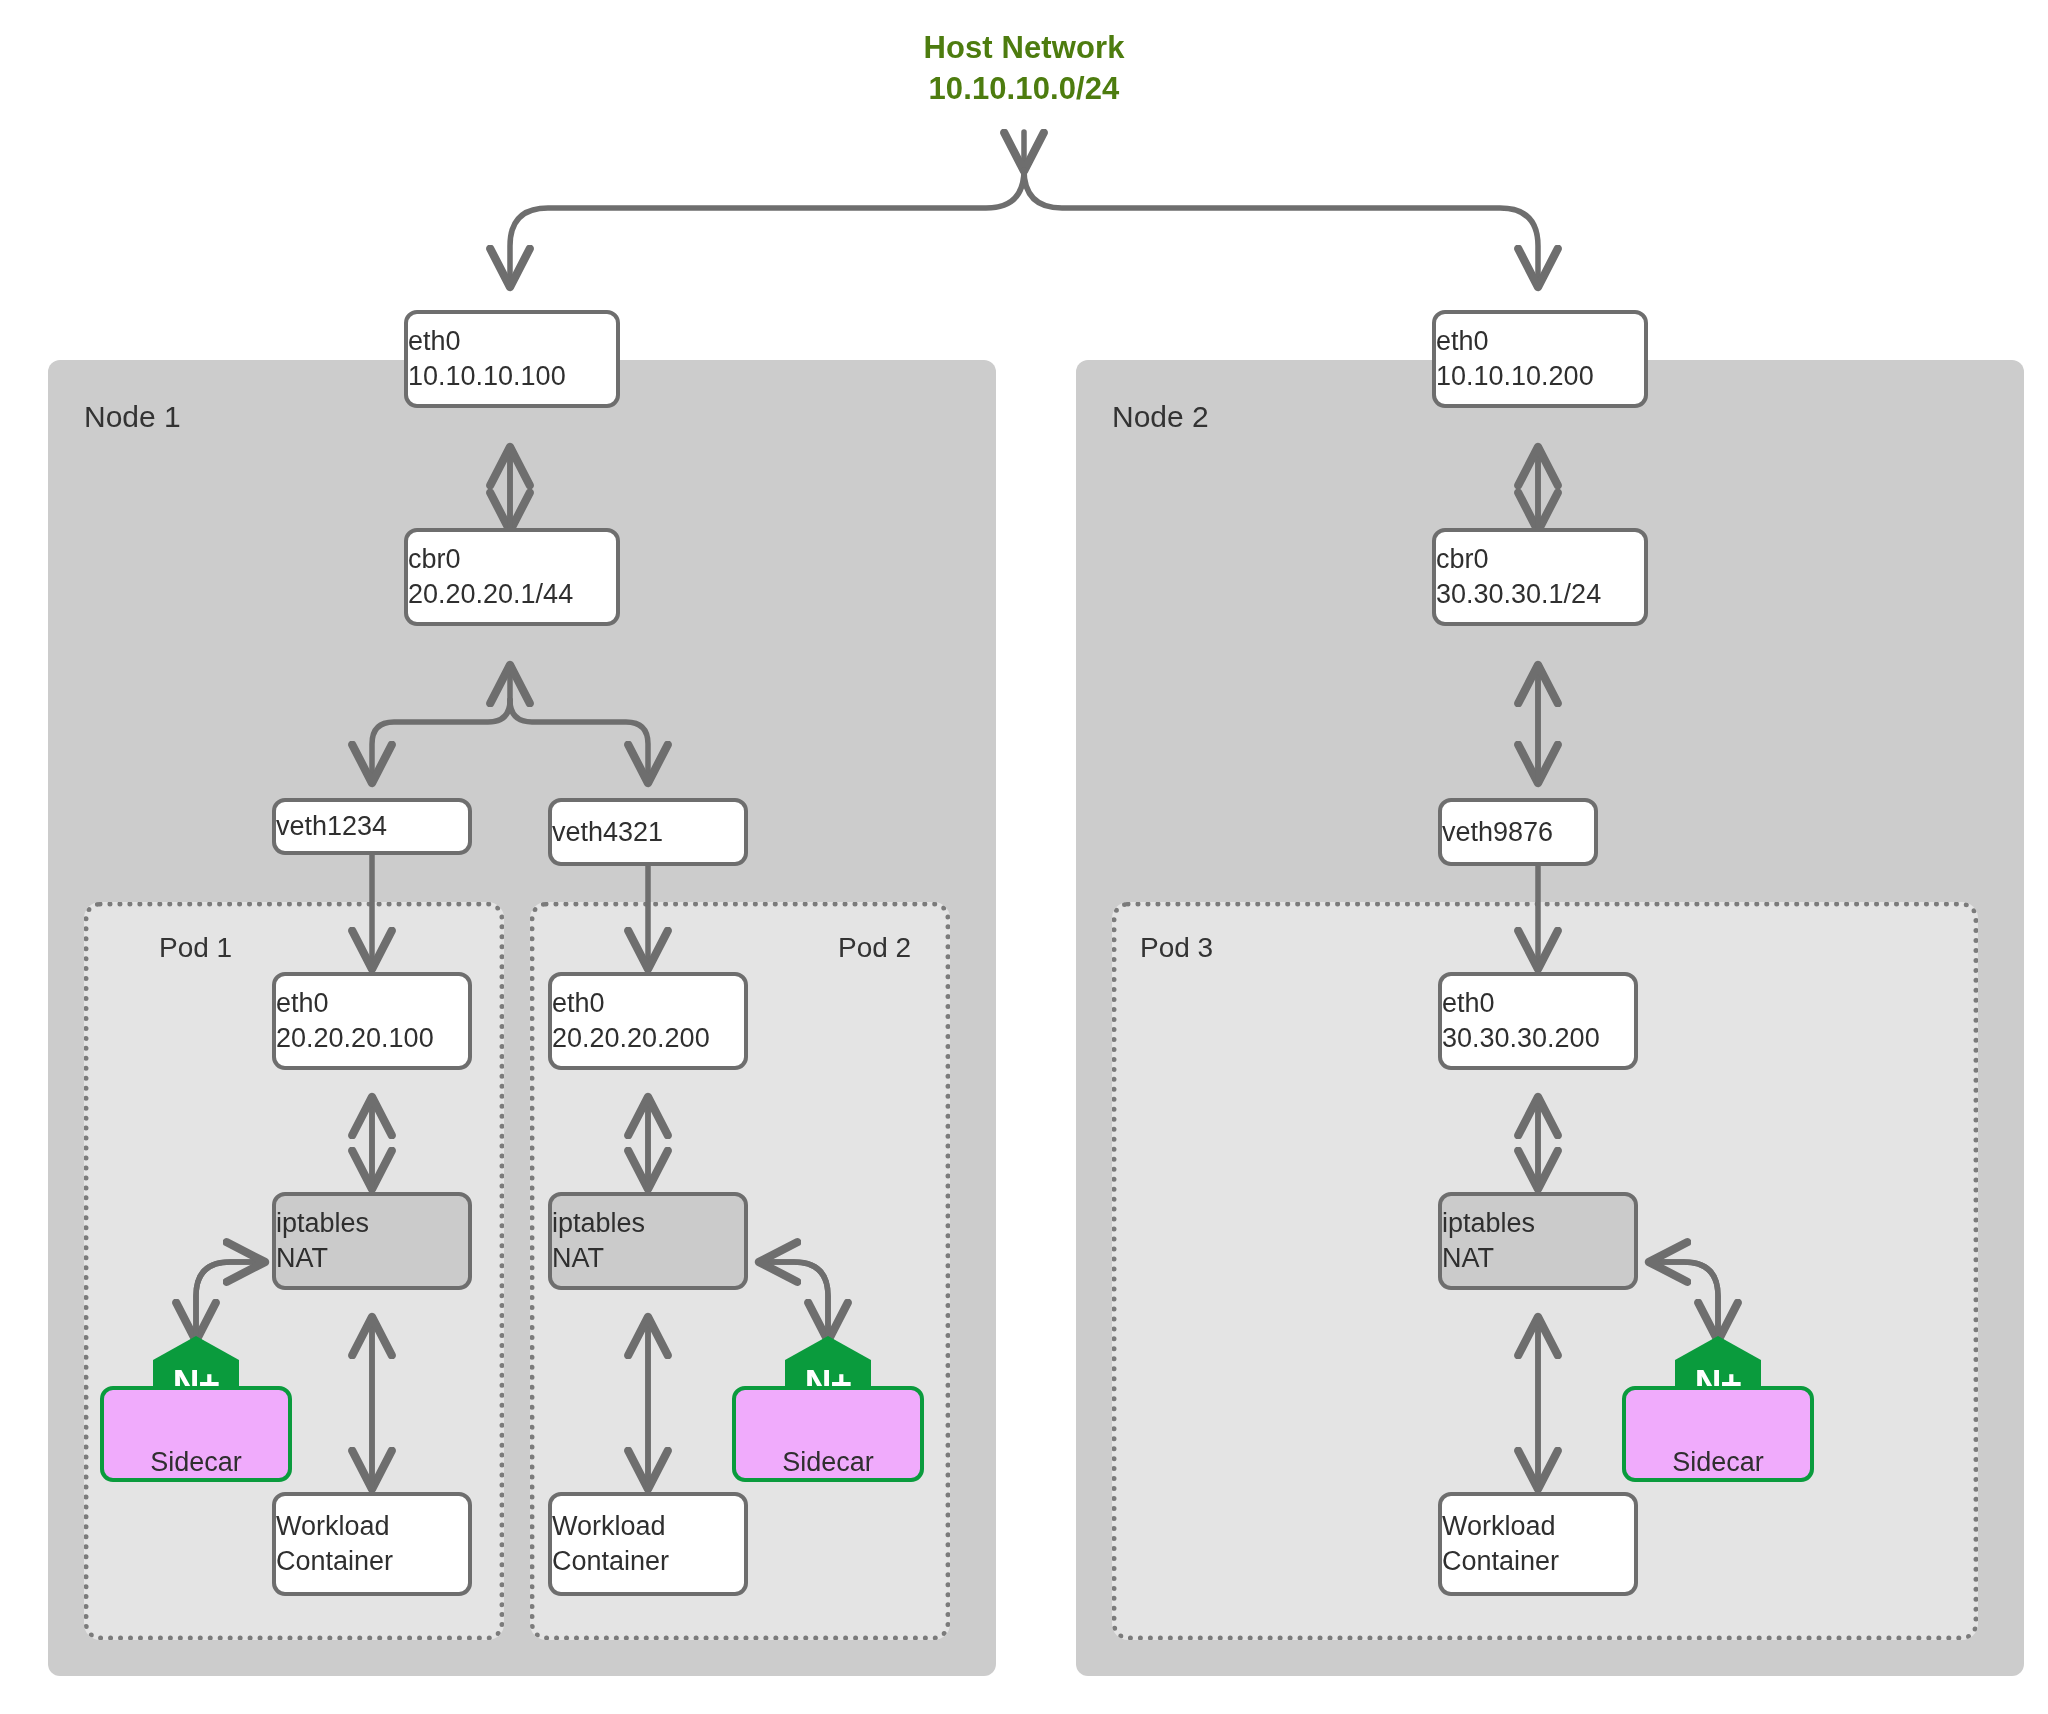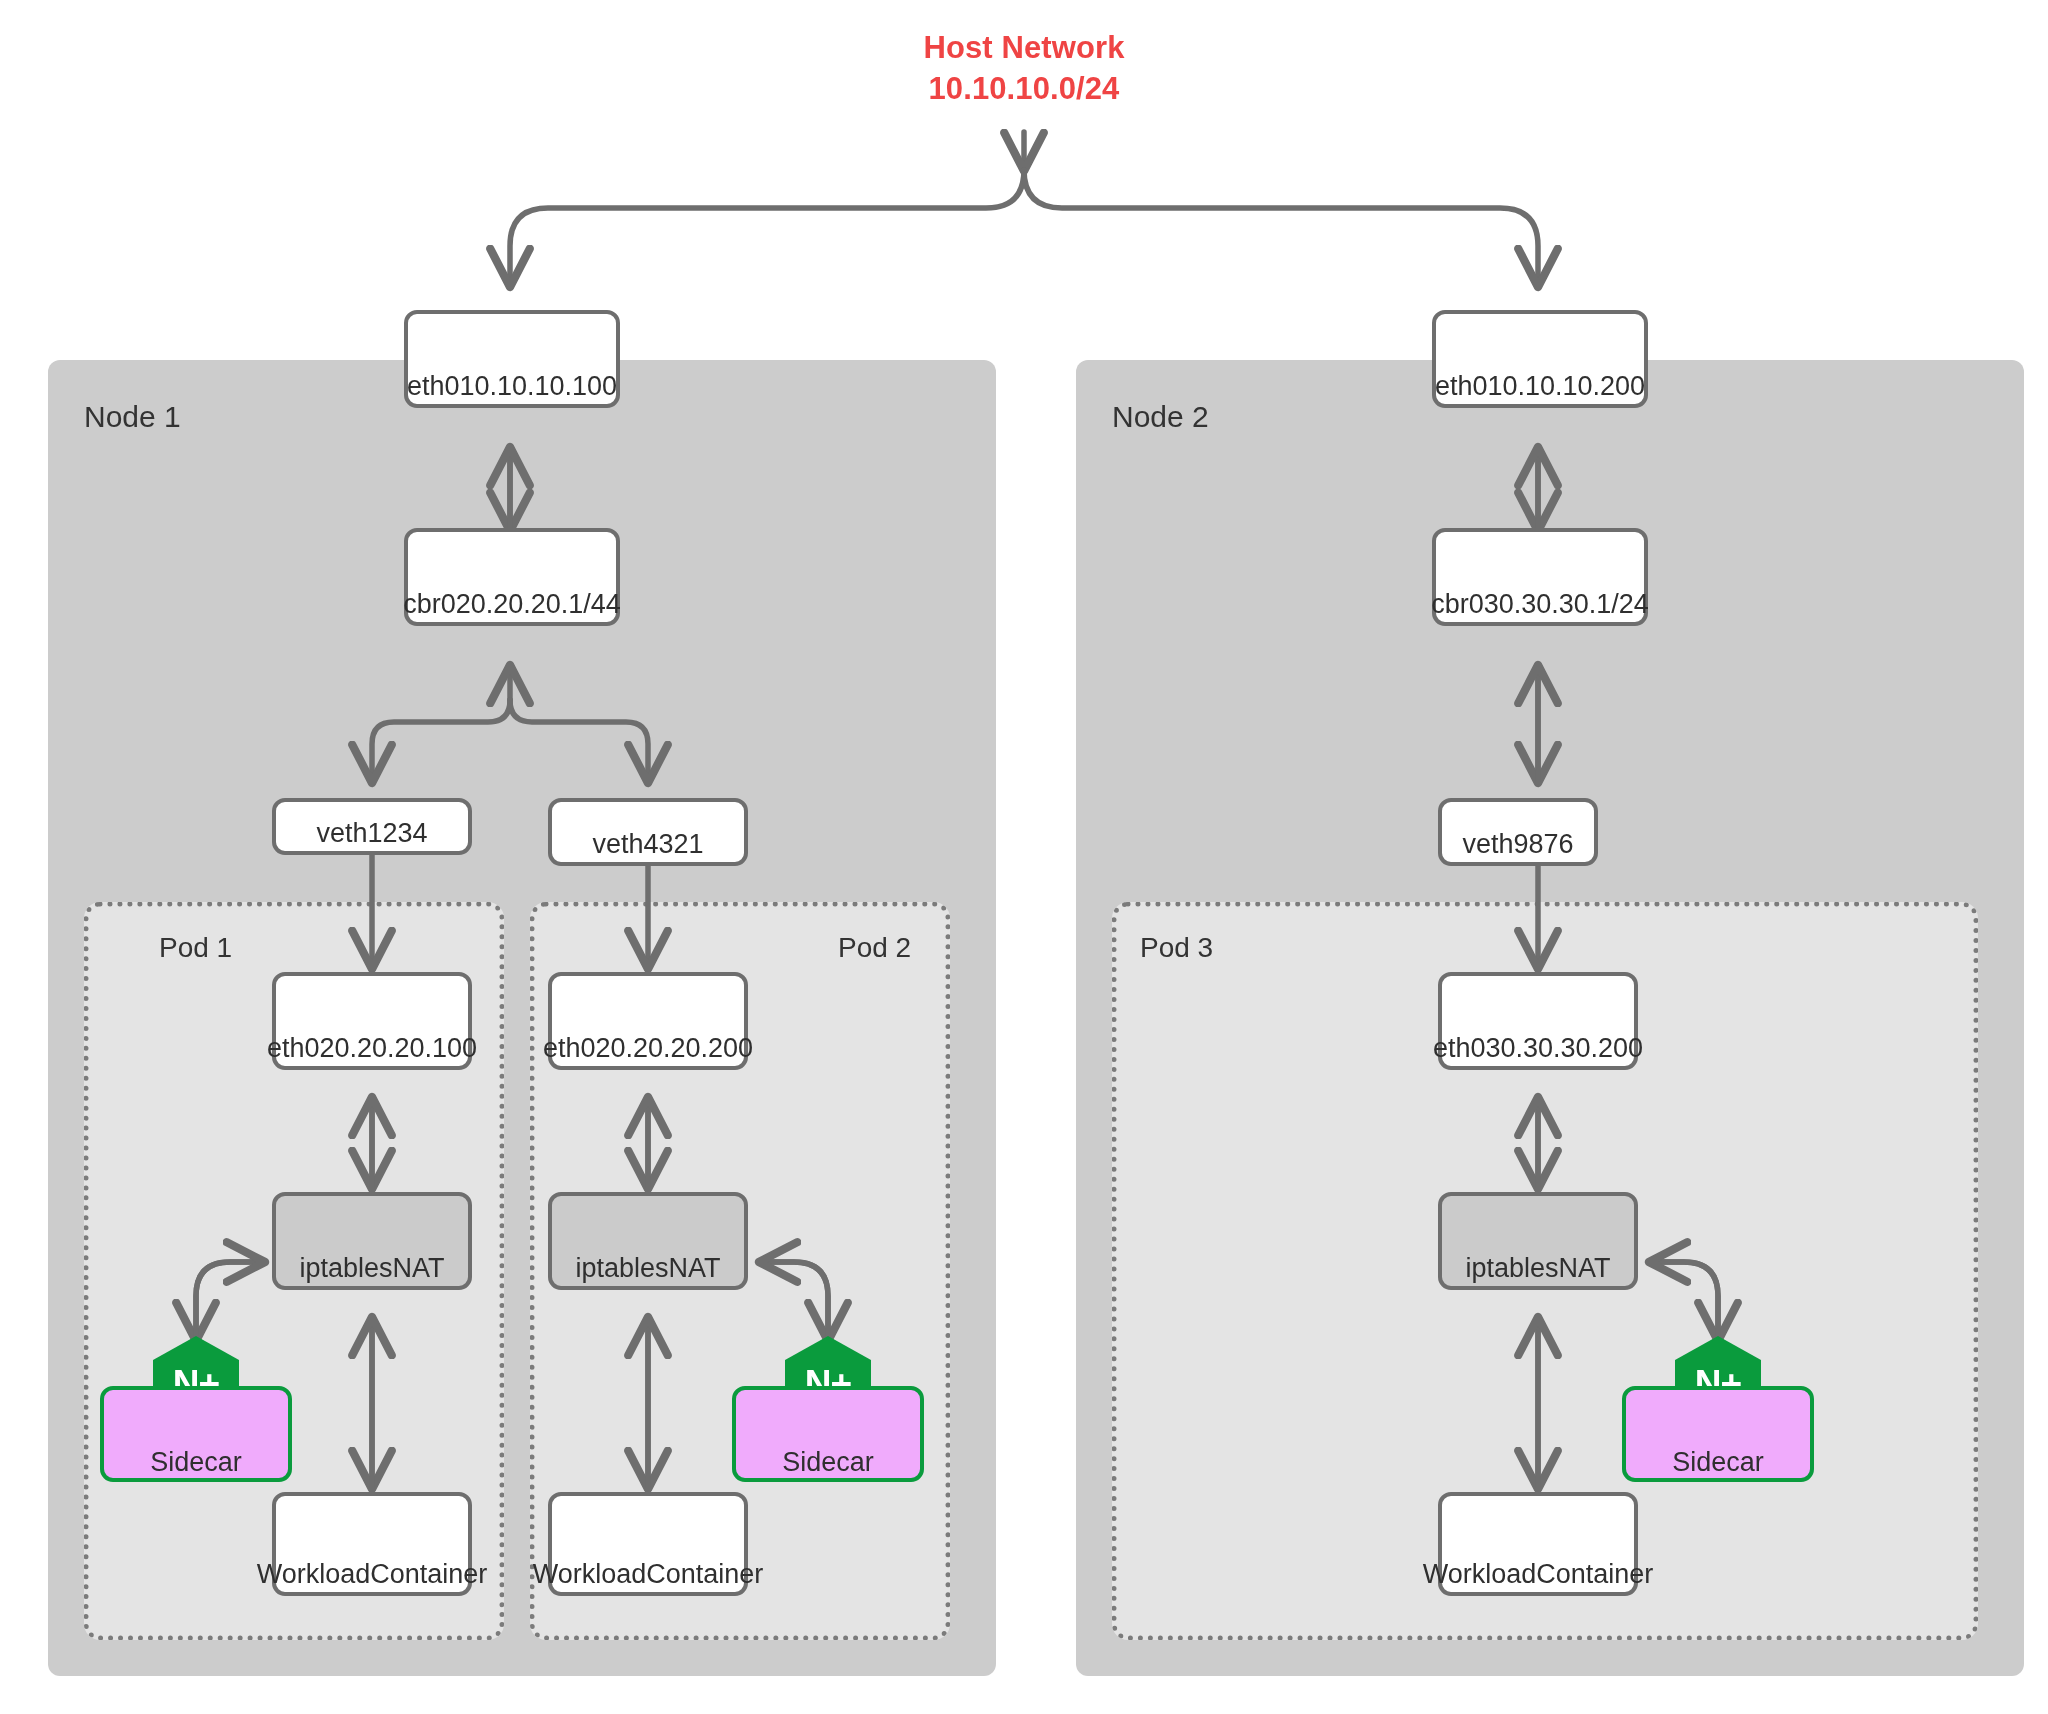--- a/index.html
+++ b/index.html
@@ -24,21 +24,21 @@
 
   
   .host-title{
     position:absolute;
     left:0; top:28px;
     width:2048px;
     text-align:center;
     font-size:31px;
     font-weight:bold;
     line-height:1.32;
-    color:#ef4444;
+    color:#4d7c0f;
     letter-spacing:.1px;
   }
 
   
   .node{
     position:absolute;
     background:#cccccc;
     border-radius:12px;
   }
   .node-label{
@@ -64,22 +64,22 @@
   }
 
   
   .box{
     position:absolute;
     box-sizing:border-box;
     background:#ffffff;
     border:4px solid #6e6e6e;
     border-radius:13px;
     display:flex;
-    flex-direction:row;
-    align-items:flex-end;
+    flex-direction:column;
+    align-items:flex-start;
     justify-content:center;
     font-size:27px;
     line-height:1.28;
     color:#2f2f2f;
     text-align:center;
   }
   .box.gray{
     background:#cbcbcb;
   }
   .box .l2{display:block;}

